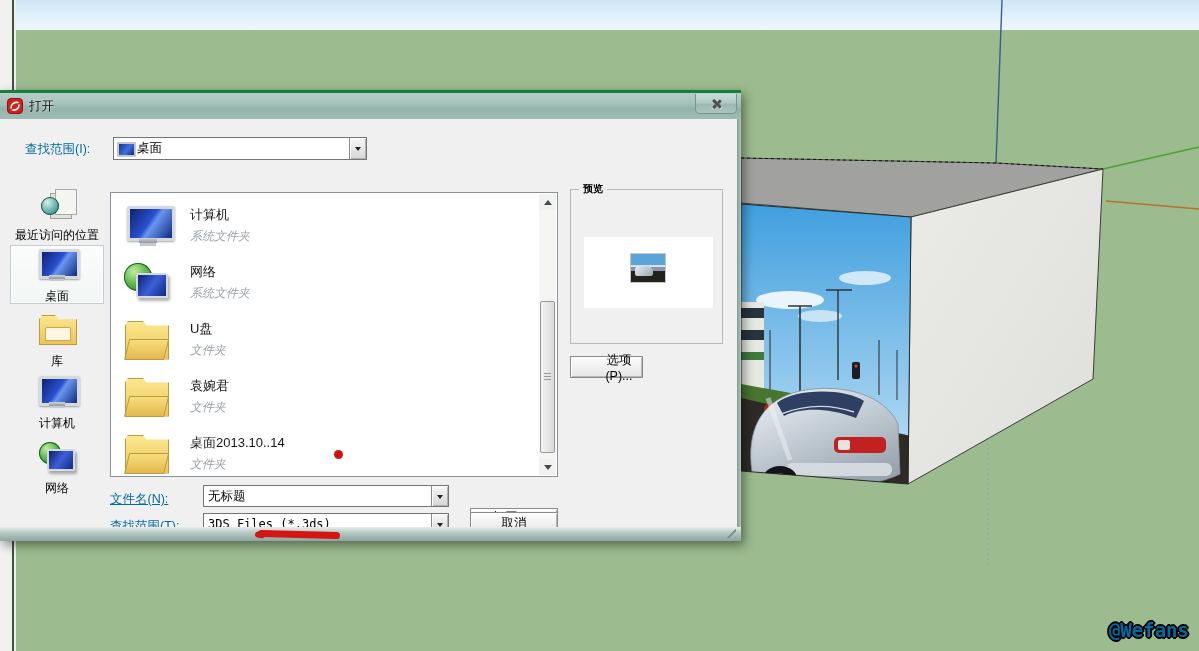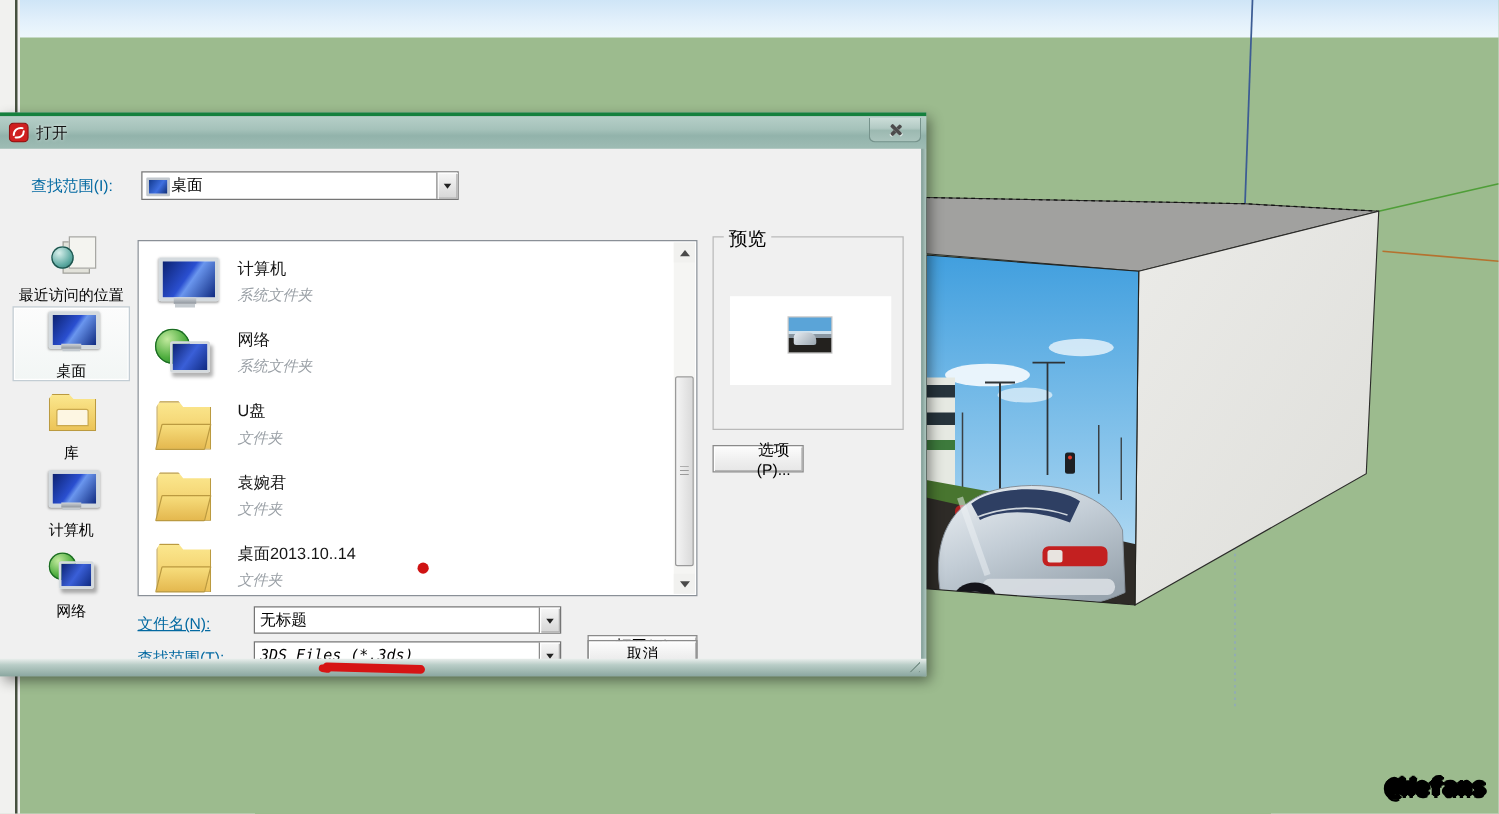--- a/index.html
+++ b/index.html
@@ -8,21 +8,21 @@
   .stage { position:absolute; inset:0; width:1199px; height:651px; overflow:hidden; }
 
   
   .vp-left-strip { position:absolute; left:0; top:0; width:14px; height:651px; background:#f1f1ef; border-right:2px solid #46503f; z-index:1; }
   .viewport { position:absolute; left:16px; top:0; right:0; height:651px; background:#9cbb8e; z-index:0; }
   .sky { position:absolute; left:0; top:0; right:0; height:30px; background:linear-gradient(180deg,#cfe5f7 0%,#e2f0fb 55%,#eef7fd 100%); }
   .scene-svg { position:absolute; inset:0; width:1199px; height:651px; z-index:2; pointer-events:none; }
 
   
   .watermark { position:absolute; right:10px; bottom:10px; z-index:4;
-    font-family:"DejaVu Sans Mono",monospace; font-weight:bold; font-size:19px; color:#000000; letter-spacing:0;
+    font-family:"DejaVu Sans Mono",monospace; font-weight:bold; font-size:19px; color:#0369a1; letter-spacing:0;
     text-shadow:-2px 0 #000,2px 0 #000,0 -2px #000,0 2px #000,-1px -1px #000,1px 1px #000,1px -1px #000,-1px 1px #000; }
 
   
   .dialog { position:absolute; left:0; top:90px; width:741px; height:451px; z-index:10;
     border-top:3px solid #15803d; box-shadow:3px 4px 10px rgba(0,0,0,.45); background:#9db9b1; }
   .titlebar { position:relative; height:26px;
     background:linear-gradient(180deg,#b6cfc8 0%,#a5c2ba 40%,#92b3ab 60%,#9ebcb4 100%);
     display:flex; align-items:center; padding-left:7px; }
   .title-text { font-size:12.5px; color:#101010; margin-left:6px; text-shadow:0 0 3px rgba(255,255,255,.9); }
   .logo { width:16px; height:16px; display:inline-block; }
@@ -38,21 +38,21 @@
   .dlg-frame-b { position:absolute; left:0; bottom:0; width:741px; height:14px; background:linear-gradient(180deg,#e9eeec 0%,#b9cdc7 35%,#8ba7a0 100%); }
   .grip { position:absolute; right:5px; bottom:3px; width:13px; height:13px; z-index:3;
     background:repeating-linear-gradient(135deg,transparent 0 2px,#7e978f 2px 3.5px,transparent 3.5px 5px);
     clip-path:polygon(100% 0,100% 100%,0 100%); }
 
   .lbl { font-size:12.5px; color:#0369a1; position:absolute; }
 
   
   .combo { position:absolute; background:#fff; border:1px solid #757575; display:flex; align-items:center; }
   .combo .val { flex:1; font-size:12.5px; padding-left:4px; white-space:nowrap; overflow:hidden; color:#000; }
-  .combo .val.mono { font-family:"DejaVu Sans Mono",monospace; font-size:12px;font-style:italic; }
+  .combo .val.mono { font-family:"DejaVu Sans Mono",monospace; font-size:12px; }
   .combo input { flex:1; border:none; outline:none; font-size:12.5px; padding-left:4px; font-family:inherit; background:transparent; }
   .drop-btn { width:17px; align-self:stretch; background:linear-gradient(180deg,#f7f7f7,#d6d6d6); border-left:1px solid #8a8a8a;
     box-shadow:inset 1px 1px 0 #fff,inset -1px -1px 0 #b0b0b0; display:flex; align-items:center; justify-content:center; cursor:pointer; }
   .tri-down { width:0; height:0; border:3.5px solid transparent; border-top:4.5px solid #222; margin-top:4px; }
 
   
   .cbtn { position:absolute; background:linear-gradient(180deg,#fdfdfd,#eeeeee 60%,#e6e6e6);
     border:1px solid #8a8a8a; box-shadow:inset 1px 1px 0 #fff,inset -1px -1px 0 #b6b6b6;
     font-size:12.5px; color:#000; display:flex; align-items:center; justify-content:center; cursor:pointer; }
 
@@ -131,21 +131,21 @@
   .sc-up { top:0; } .sc-down { bottom:0; }
   .tri-up-s { width:0; height:0; border:4px solid transparent; border-bottom:5px solid #4a4a4a; margin-bottom:4px; }
   .tri-down-s { width:0; height:0; border:4px solid transparent; border-top:5px solid #4a4a4a; margin-top:4px; }
   .sc-thumb { position:absolute; left:1px; right:1px; top:107px; height:152px; background:linear-gradient(90deg,#f4f4f4,#dadada);
     border:1px solid #9a9a9a; border-radius:2px; cursor:grab; }
   .sc-thumb::after { content:""; position:absolute; left:3px; right:3px; top:50%; height:8px; transform:translateY(-50%);
     background:repeating-linear-gradient(180deg,#9a9a9a 0 1px,transparent 1px 3px); }
 
   
   .preview-box { position:absolute; left:570px; top:70px; width:153px; height:155px; border:1px solid #b9b9b9; }
-  .pv-label { position:absolute; left:8px; top:-8px; background:#f0f0f0; padding:0 4px; font-size:15px; }
+  .pv-label { position:absolute; left:8px; top:-8px; background:#f0f0f0; padding:0 4px; font-size:10px;font-weight:bold; }
   .pv-white { position:absolute; left:13px; top:47px; width:129px; height:71px; background:#fff; }
   .pv-thumb { position:absolute; left:47px; top:17px; width:34px; height:28px;
     background:linear-gradient(180deg,#5aa4d8 0 40%,#cfe2ee 40% 48%,#8a97a2 48% 60%,#23211e 60% 100%); box-shadow:0 0 0 1px #c8c8c8; }
   .pv-thumb::after { content:""; position:absolute; left:4px; top:12px; width:18px; height:10px; border-radius:4px 6px 2px 2px;
     background:linear-gradient(135deg,#e8edf2,#9aa6b0); }
 
   
   .red-dot { position:absolute; left:334px; top:331px; width:9px; height:9px; border-radius:50%; background:#cf1212; z-index:5; }
   .red-line { position:absolute; left:258px; top:412px; width:82px; height:7px; border-radius:4px; background:#d61414; transform:rotate(1.6deg); z-index:5; }
   .red-line::after { content:""; position:absolute; left:-3px; top:2px; width:10px; height:6px; border-radius:3px; background:#d61414; transform:rotate(8deg); }

